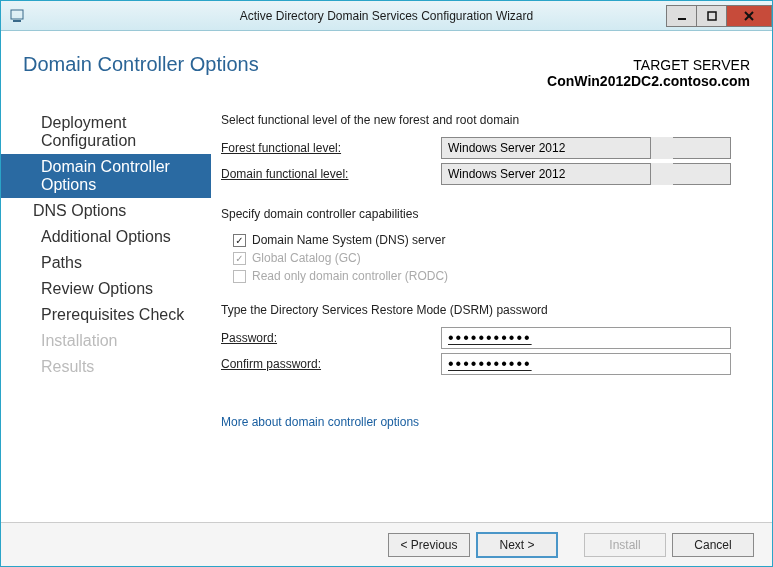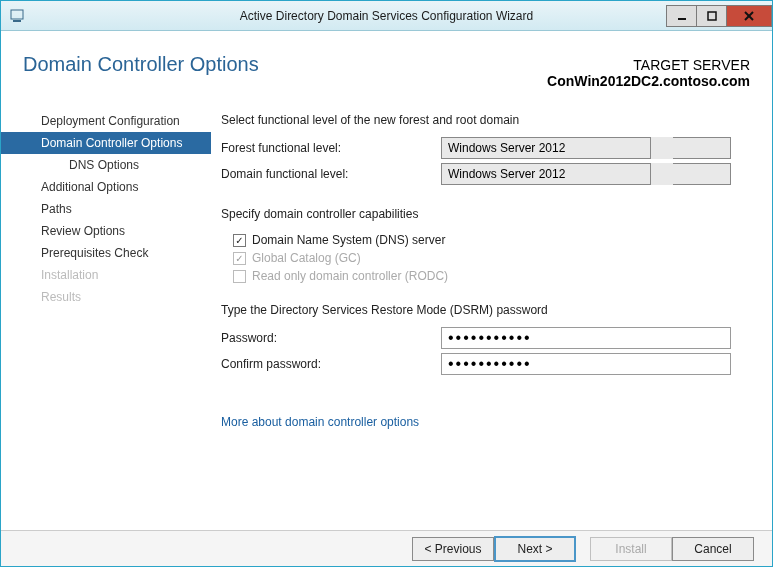--- a/index.html
+++ b/index.html
@@ -85,42 +85,43 @@
     display: flex;
     padding: 0 0 0 0;
     overflow: hidden;
   }
   .steps {
     width: 210px;
     padding: 15px 0 0 0;
   }
   .steps .step {
     padding: 4px 0 4px 40px;
-    font-size: 12px;
+    font-size: 16px;
     color: #333;
     cursor: pointer;
   }
   .steps .step.sel {
     background: #2a6aa2;
     color: #fff;
   }
-  .steps .step.indent { padding-left: 68px; }
+  .steps .step.indent { padding-left: 32px; }
   .steps .step.disabled { color: #bbb; cursor: default; }
 
   .main {
     flex: 1;
     padding: 14px 30px 0 10px;
     font-size: 12px;
     color: #222;
   }
   .section-label { margin: 4px 0 10px 0; }
   .row {
     display: flex;
     align-items: center;
     margin: 4px 0;
+    text-decoration: underline;
   }
   .row .lbl { width: 220px; }
   select.combo {
     width: 290px;
     height: 22px;
     border: 1px solid #888;
     background: #e9e9e9;
     font-size: 12px;
     padding-left: 6px;
     appearance: none;
@@ -178,26 +179,27 @@
   .linklike {
     color: #1a5fa0;
     cursor: pointer;
     margin-top: 36px;
     display: inline-block;
   }
 
   
   .footer {
     border-top: 1px solid #ccc;
-    height: 36px;
+    height: 44px;
     background: #f5f5f5;
     display: flex;
     align-items: center;
     justify-content: flex-end;
     padding-right: 18px;
+    gap: 6px;
   }
   .btn {
     min-width: 82px;
     height: 24px;
     border: 1px solid #8a8a8a;
     background: #eee;
     font-size: 12px;
     color: #222;
     cursor: pointer;
   }

